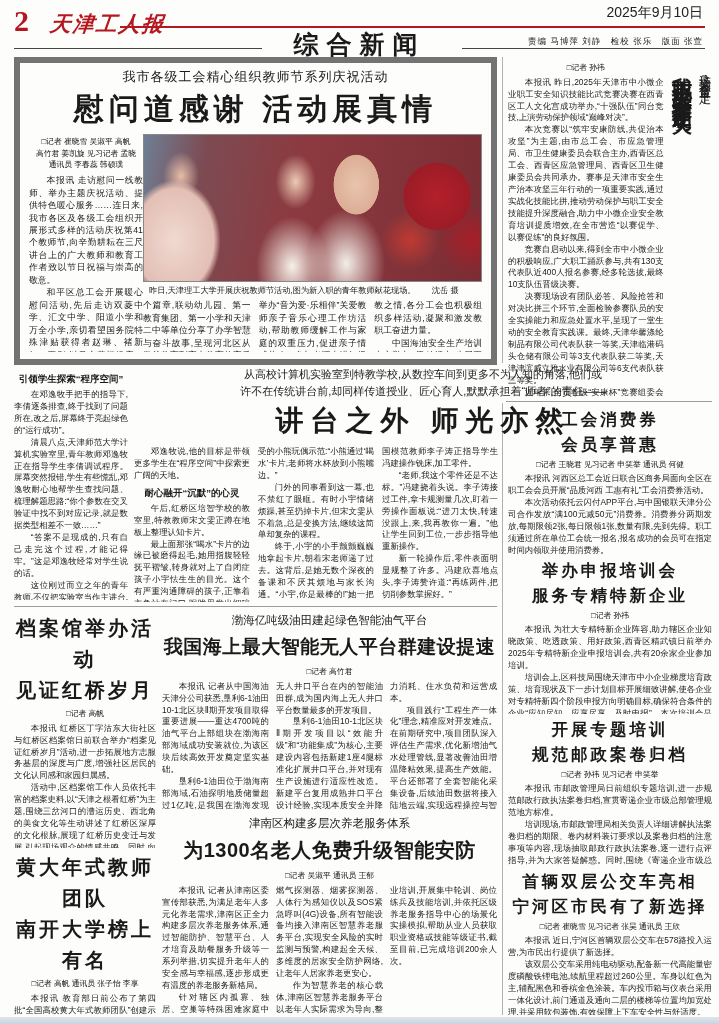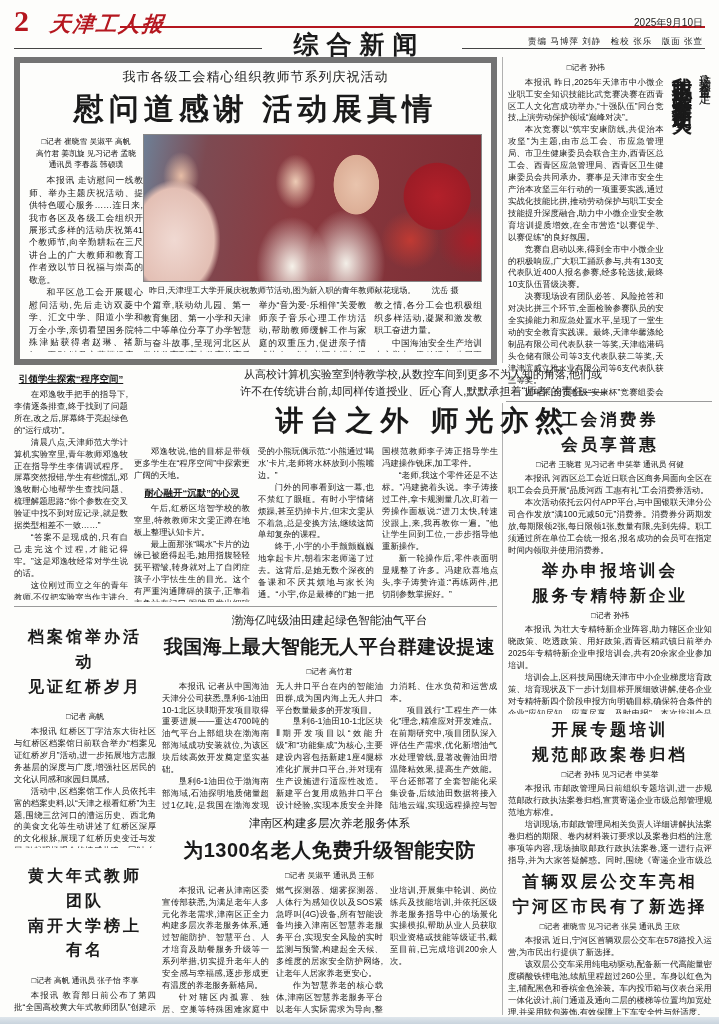--- a/index.html
+++ b/index.html
@@ -4,31 +4,31 @@
 <style>
   html,body{margin:0;padding:0;background:#e9e9e6;}
   #page{position:relative;width:719px;height:1024px;margin:0 auto;background:#fdfdfb;
         font-family:"Liberation Sans","DejaVu Sans",sans-serif;color:#1a1a1a;overflow:hidden;}
   
   .mast-num{position:absolute;left:14px;top:4px;font-size:30px;font-weight:900;color:#b5171f;
             font-family:"Liberation Serif",serif;}
   .mast-name{position:absolute;left:50px;top:10px;font-size:21px;font-weight:bold;color:#b5171f;
              font-family:"Liberation Serif",serif;font-style:italic;letter-spacing:2px;transform:skewX(-6deg);}
   .mast-rule{position:absolute;left:120px;top:26px;width:585px;border-top:2px solid #b5171f;}
-  .mast-date{position:absolute;right:16px;top:16px;font-size:10px;color:#222;}
+  .mast-date{position:absolute;right:16px;top:4px;font-size:14px;color:#222;}
   .section-title{position:absolute;left:0;top:28px;width:100%;text-align:center;font-size:25px;
                  font-weight:900;letter-spacing:8px;}
   .sec-line-l{position:absolute;left:14px;top:48px;width:248px;border-top:1px solid #444;}
   .sec-line-r{position:absolute;left:462px;top:48px;width:243px;border-top:1px solid #444;}
   .editors{position:absolute;right:16px;top:36px;font-size:8.5px;color:#222;letter-spacing:1px;}
   
   p.art{margin:0;font-size:8.8px;line-height:1.42;text-align:justify;text-indent:2em;}
   p.art.cont{text-indent:0;}
   .byline{font-size:7.8px;text-align:center;line-height:1.5;margin:2px 0 3px;color:#111;}
-  .subhead{font-size:9.5px;font-weight:bold;text-align:center;margin:5px 0 3px;text-decoration:underline;}
+  .subhead{font-size:9.5px;font-weight:bold;text-align:center;margin:5px 0 3px;}
   
   .box1{position:absolute;left:14px;top:57px;width:483px;height:308px;border:6px solid #737373;
         box-sizing:border-box;padding:5px 9px;overflow:hidden;}
   .box1 .kick{font-size:13px;text-align:center;letter-spacing:1px;}
   .box1 .head{font-size:30px;font-weight:900;text-align:center;letter-spacing:5px;margin:3px 0 4px;}
   .box1-body{display:flex;gap:0;height:218px;overflow:hidden;}
   .box1-colA{width:114px;flex:none;overflow:hidden;}
   .box1-right{flex:1;display:flex;flex-direction:column;overflow:hidden;}
   .photo{height:146px;border:1px solid #888;
     background:
@@ -64,21 +64,21 @@
   .f-cols p.art{font-size:8.4px;}
   
   .vdiv1{position:absolute;left:502px;top:57px;height:306px;border-left:1px solid #b0b0b0;}
   .vdiv2{position:absolute;left:502px;top:403px;height:612px;border-left:1px solid #b0b0b0;}
   .hrule-mid{position:absolute;left:14px;top:606px;width:483px;border-top:1px solid #9a9a9a;}
   .hrule-right{position:absolute;left:506px;top:401px;width:206px;border-top:1px solid #9a9a9a;}
   .bottom-band{position:absolute;left:0;top:1017px;width:100%;height:7px;
                background:linear-gradient(#dfe6ec,#c9d4dd);}
   
   .narrow{position:absolute;left:14px;width:142px;overflow:hidden;}
-  .narrow h2{margin:12px;font-size:16px;font-weight:900;text-align:center;letter-spacing:3px;line-height:1.55;}
+  .narrow h2{margin:0;font-size:20px;font-weight:900;text-align:center;letter-spacing:3px;line-height:1.55;}
   .narrow p.art{font-size:8.4px;}
   
   .mid{position:absolute;left:162px;width:335px;overflow:hidden;}
   .mid .kick{font-size:11.5px;text-align:center;}
   .mid .head{font-size:19px;font-weight:900;text-align:center;letter-spacing:0.5px;margin:6px 0;}
   .mid-cols{display:flex;gap:7px;overflow:hidden;}
   .mid-cols>div{flex:1;overflow:hidden;}
   .mid-cols p.art{font-size:8.4px;}
   
   .rart{position:absolute;left:508px;width:204px;overflow:hidden;}

